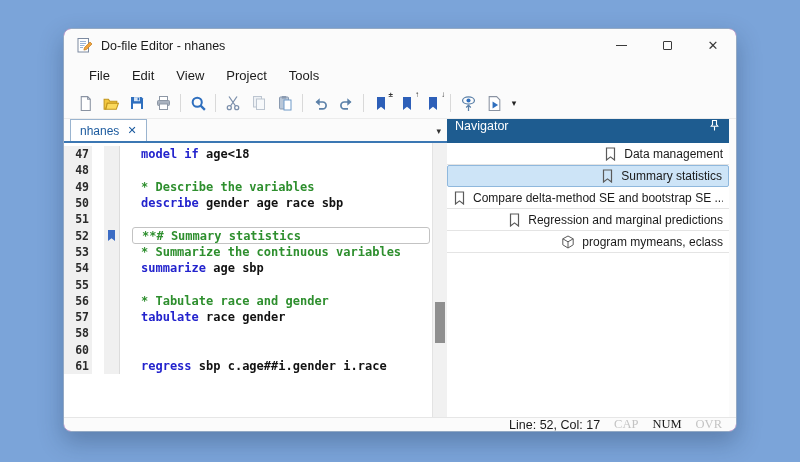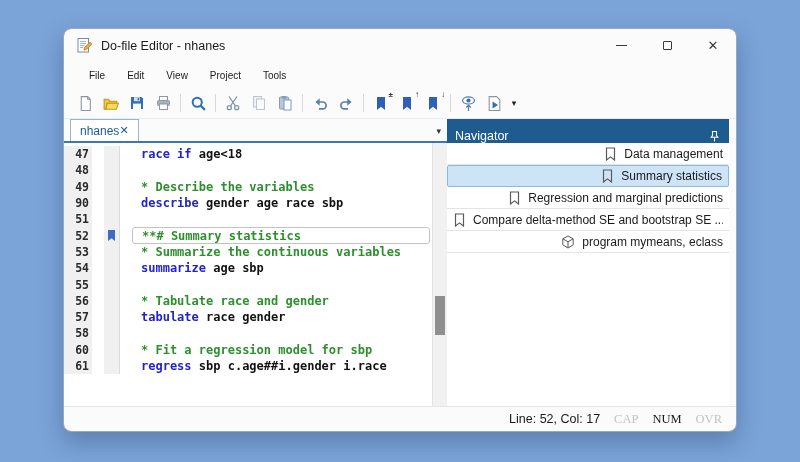--- a/index.html
+++ b/index.html
@@ -18,66 +18,66 @@
   
   .titlebar { height:33px; display:flex; align-items:center; padding-left:12px; flex:none; background:#fbfbfb; }
   .title-icon { width:17px; height:17px; margin-right:8px; flex:none; }
   .title-text { font-size:12.5px; color:#1b1b1b; flex:1; }
   .win-controls { display:flex; height:100%; }
   .win-btn { width:46px; height:100%; display:flex; align-items:center; justify-content:center; color:#3a3a3a; font-size:13px; cursor:default; }
   .win-btn .sq { width:9px; height:9px; border:1.4px solid #3a3a3a; border-radius:1px; display:block; }
   .win-btn.minimize span.dash { display:block; width:11px; height:0; border-top:1.4px solid #3a3a3a; }
   
   .menubar { height:26px; display:flex; align-items:center; padding-left:14px; gap:0; flex:none; background:#fbfbfb; }
-  .menu-item { font-size:10px; color:#1b1b1b; padding:3px 11px; border-radius:3px; }
+  .menu-item { font-size:13px; color:#1b1b1b; padding:3px 11px; border-radius:3px; }
   
   .toolbar { height:31px; display:flex; align-items:center; padding-left:8px; flex:none; background:#fbfbfb; border-bottom:1px solid #ececec; }
   .tb-btn { width:26px; height:26px; display:flex; align-items:center; justify-content:center; border-radius:3px; position:relative; }
   .tb-sep { width:1px; height:18px; background:#d9d9d9; margin:0 4px; flex:none; }
   .icon { display:inline-flex; align-items:center; justify-content:center; }
   .icon svg { display:block; }
   .bm-mod { position:absolute; right:1px; top:1px; font-size:8px; font-weight:bold; color:#333; line-height:8px; }
   .caret-btn { width:14px; height:26px; display:flex; align-items:center; justify-content:center; font-size:9px; color:#222; }
   
   .main { flex:1; display:flex; min-height:0; background:#fbfbfb; }
   .left-pane { flex:1; display:flex; flex-direction:column; min-width:0; }
   
   .tabrow { height:24px; display:flex; align-items:flex-end; border-bottom:2px solid #3b77b3; position:relative; flex:none; padding-left:6px; }
-  .tab { height:22px; display:flex; align-items:center; padding:0 9px; background:#fff;
+  .tab { height:22px; display:flex; align-items:center; gap:8px; padding:0 9px; background:#fff;
          border:1px solid #9ab4cf; border-bottom:none; font-size:12px; color:#1b5a9e; }
   .tab-close { font-size:11px; color:#1b5a9e; line-height:1; }
   .tab-dropdown { position:absolute; right:6px; bottom:5px; font-size:9px; color:#333; }
   
   .editor-wrap { flex:1; display:flex; min-height:0; }
   .editor { flex:1; background:#fff; overflow:hidden; padding-top:3px;
             font-family:"DejaVu Sans Mono", monospace; font-size:12px; font-weight:bold; }
   .code-line { display:flex; height:16.3px; align-items:center;gap:12px; }
   .gutter { width:28px; flex:none; text-align:right; color:#2b2b2b; background:#f0f0f0; font-size:11.5px;
             align-self:stretch; display:flex; align-items:center; justify-content:flex-end; padding-right:3px; }
   .bm-cell { width:16px; flex:none; align-self:stretch; background:#f0f0f0; border-right:1px solid #dcdcdc;
              display:flex; align-items:center; justify-content:center; }
   .code-cell { flex:1; white-space:pre; padding-left:9px; align-self:stretch; display:flex; align-items:center; min-width:0; margin-right:2px; }
   .code-cell.current { border:1px solid #c3c3c3; border-radius:3px; }
   .kw { color:#2323cd; } .cm { color:#2e8f2e; } .tx { color:#121212; }
   
   .v-scroll { width:15px; flex:none; background:#f1f1f1; border-left:1px solid #e3e3e3; position:relative; }
   .v-thumb { position:absolute; left:2px; right:2px; top:58%; height:15%; background:#8f8f8f; }
   
   .navigator { width:282px; flex:none; display:flex; flex-direction:column; background:#fff; margin-right:7px; }
-  .nav-header { height:24px; background:#1e5c90; color:#fff; display:flex; align-items:flex-end;
+  .nav-header { height:24px; background:#1e5c90; color:#fff; display:flex; align-items:flex-start;
                 padding:0 8px; font-size:12.5px; flex:none; }
   .nav-title { flex:1; }
   .nav-items { flex:1; background:#fff; }
   .nav-item { height:22px; display:flex; align-items:center; gap:7px; padding:0 6px;
               border-bottom:1px solid #e4e4e4; font-size:12px; color:#1a1a1a; background:#fff;justify-content:flex-end; }
   .nav-item.selected { background:#cde4f7; border:1px solid #8fb8dd; border-radius:2px; }
   .nav-item .icon { flex:none; }
   .nav-label { white-space:nowrap; overflow:hidden; }
   
-  .statusbar { height:25px; flex:none; background:#fbfbfb; border-top:1px solid #e6e6e6;
+  .statusbar { height:14px; flex:none; background:#fbfbfb; border-top:1px solid #e6e6e6;
                display:flex; align-items:center; justify-content:flex-end; gap:14px; padding-right:14px; font-size:12.5px; }
   .status-pos { color:#1a1a1a; }
   .status-ind { color:#c3c3c3;font-family:Liberation Serif, serif; }
   .status-ind.active { color:#1a1a1a; }
 </style>
 </head>
 <body>
 
 <div class="window">
 
@@ -255,34 +255,34 @@
           <span>nhanes</span>
           <span class="tab-close">✕</span>
         </div>
         <span class="tab-dropdown">▾</span>
       </div>
       <div class="editor-wrap">
         <div class="editor">
             <div class="code-line">
               <div class="gutter">47</div>
               <div class="bm-cell"></div>
-              <div class="code-cell"><span class="kw">race if </span><span class="tx">age&lt;18</span></div>
+              <div class="code-cell"><span class="kw">model if </span><span class="tx">age&lt;18</span></div>
             </div>
             <div class="code-line">
               <div class="gutter">48</div>
               <div class="bm-cell"></div>
               <div class="code-cell"></div>
             </div>
             <div class="code-line">
               <div class="gutter">49</div>
               <div class="bm-cell"></div>
               <div class="code-cell"><span class="cm">* Describe the variables</span></div>
             </div>
             <div class="code-line">
-              <div class="gutter">90</div>
+              <div class="gutter">50</div>
               <div class="bm-cell"></div>
               <div class="code-cell"><span class="kw">describe </span><span class="tx">gender age race sbp</span></div>
             </div>
             <div class="code-line">
               <div class="gutter">51</div>
               <div class="bm-cell"></div>
               <div class="code-cell"></div>
             </div>
             <div class="code-line">
               <div class="gutter">52</div>
@@ -319,21 +319,20 @@
               <div class="code-cell"><span class="kw">tabulate </span><span class="tx">race gender</span></div>
             </div>
             <div class="code-line">
               <div class="gutter">58</div>
               <div class="bm-cell"></div>
               <div class="code-cell"></div>
             </div>
             <div class="code-line">
               <div class="gutter">60</div>
               <div class="bm-cell"></div>
-              <div class="code-cell"><span class="cm">* Fit a regression model for sbp</span></div>
             </div>
             <div class="code-line">
               <div class="gutter">61</div>
               <div class="bm-cell"></div>
               <div class="code-cell"><span class="kw">regress </span><span class="tx">sbp c.age##i.gender i.race</span></div>
             </div>
           </div>
         <div class="v-scroll">
           <div class="v-thumb"></div>
         </div>
@@ -366,29 +365,29 @@
               </svg>
             </span>
             <span class="nav-label">Summary statistics</span>
           </div>
           <div class="nav-item">
             <span class="icon">
               <svg width="13" height="14" viewBox="0 0 13 14">
                 <path d="M2.5 1h8v12l-4-3.1-4 3.1z" fill="none" stroke="#5a5a5a" stroke-width="1.2"></path>
               </svg>
             </span>
-            <span class="nav-label">Regression and marginal predictions</span>
+            <span class="nav-label">Compare delta-method SE and bootstrap SE ...</span>
           </div>
           <div class="nav-item">
             <span class="icon">
               <svg width="13" height="14" viewBox="0 0 13 14">
                 <path d="M2.5 1h8v12l-4-3.1-4 3.1z" fill="none" stroke="#5a5a5a" stroke-width="1.2"></path>
               </svg>
             </span>
-            <span class="nav-label">Compare delta-method SE and bootstrap SE ...</span>
+            <span class="nav-label">Regression and marginal predictions</span>
           </div>
           <div class="nav-item">
             <span class="icon">
               <svg width="14" height="14" viewBox="0 0 14 14">
                 <path d="M7 1l5.2 2.8v6L7 13 1.8 9.8v-6z" fill="none" stroke="#5a5a5a" stroke-width="1"></path>
                 <path d="M1.8 3.8L7 6.8l5.2-3M7 6.8V13" fill="none" stroke="#5a5a5a" stroke-width="1"></path>
               </svg>
             </span>
             <span class="nav-label">program mymeans, eclass</span>
           </div>

